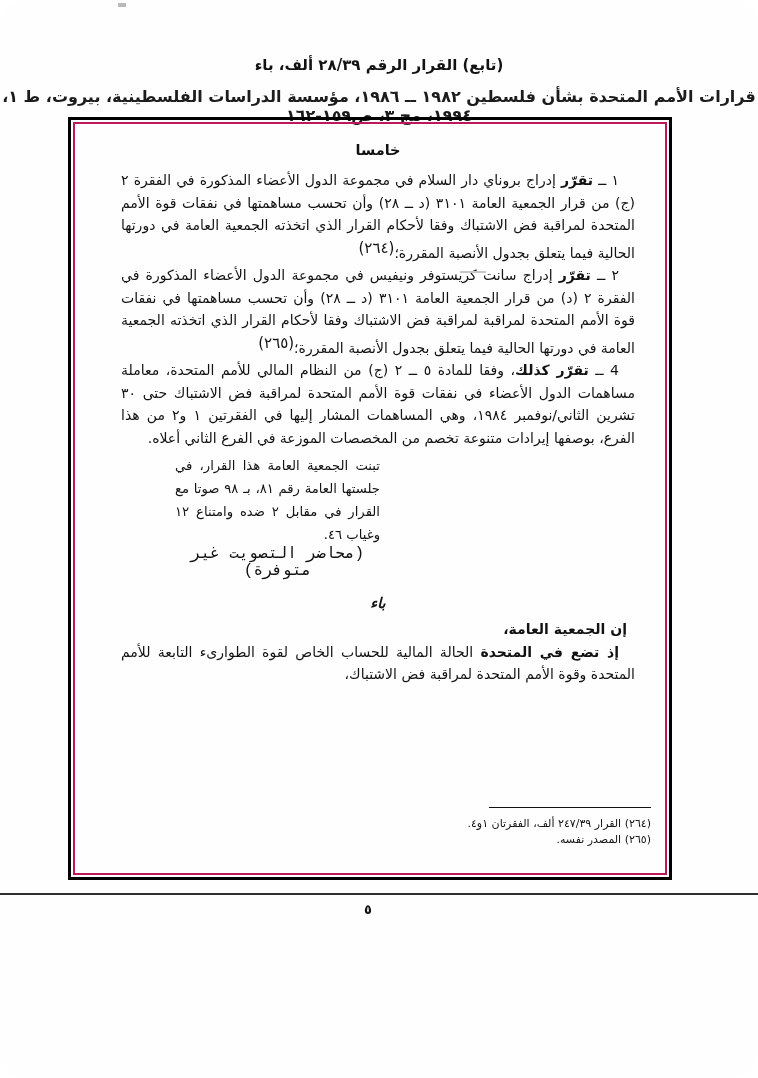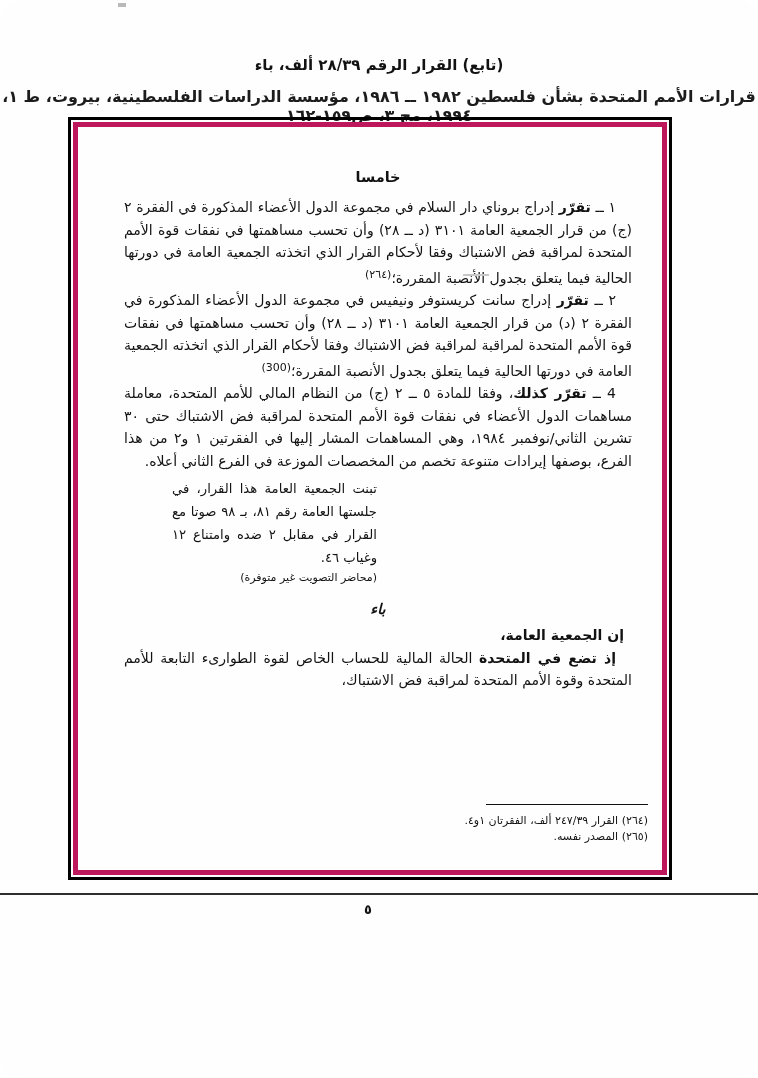--- a/index.html
+++ b/index.html
@@ -31,54 +31,54 @@
     height: 763px;
     box-sizing: border-box;
     border: 3px solid #000;
     padding: 2px;
   }
   .frame-inner {
     position: relative;
     box-sizing: border-box;
     width: 100%;
     height: 100%;
-    border: 5px solid #be185d;
-    padding: 34px 30px 0 46px;
+    border: 2px solid #be185d;
+    padding: 10px 30px 0 46px;
   }
 
   .section-heading {
     margin: 0;
     text-align: center;
     font-size: 14.5px;
     font-weight: bold;
   }
   .heading-fifth { margin-top: 8px; }
   .heading-ba { margin-top: 15px; font-style: italic; }
 
   .body-para {
     margin: 0;
     font-size: 14px;
     line-height: 22.5px;
     text-align: justify;
     text-indent: 16px;
   }
   .first-para { margin-top: 11px; }
   .body-para b { font-weight: bold; margin-top: 24px; }
-  .fn-ref { font-size: 11px; vertical-align: 5px; letter-spacing: -0.5px; }
+  .fn-ref { font-size: 15px; vertical-align: 5px; letter-spacing: -0.5px; }
 
   .vote-note {
     width: 205px;
     margin: 5px 0 0 0;
     margin-right: 255px;
     font-size: 13.2px;
     line-height: 23px;
     text-align: justify;
   }
   .vote-note p { margin: 0; }
-  .vote-note .records { font-size: 11px; line-height: 17px; text-align: right; }
+  .vote-note .records { font-size: 16px; line-height: 17px; text-align: center; font-family: Liberation Mono, monospace; }
 
   .opener { margin-top: 7px; text-indent: 8px; }
 
   .footnotes {
     position: absolute;
     bottom: 26px;
     left: 28px;
     right: 14px;
     font-size: 11px;
     line-height: 15.5px;
@@ -111,21 +111,21 @@
 
   <div class="frame">
     <div class="frame-inner">
 
       <div class="artifact-overline"></div>
 
       <h2 class="section-heading heading-fifth">خامسا</h2>
 
       <p class="body-para first-para"><span>١ ــ </span><b>تقرّر</b><span> إدراج بروناي دار السلام في مجموعة الدول الأعضاء المذكورة في الفقرة ٢ (ج) من قرار الجمعية العامة ٣١٠١ (د ــ ٢٨) وأن تحسب مساهمتها في نفقات قوة الأمم المتحدة لمراقبة فض الاشتباك وفقا لأحكام القرار الذي اتخذته الجمعية العامة في دورتها الحالية فيما يتعلق بجدول الأنصبة المقررة؛</span><sup class="fn-ref">(٢٦٤)</sup></p>
 
-      <p class="body-para"><span>٢ ــ </span><b>تقرّر</b><span> إدراج سانت كريستوفر ونيفيس في مجموعة الدول الأعضاء المذكورة في الفقرة ٢ (د) من قرار الجمعية العامة ٣١٠١ (د ــ ٢٨) وأن تحسب مساهمتها في نفقات قوة الأمم المتحدة لمراقبة لمراقبة فض الاشتباك وفقا لأحكام القرار الذي اتخذته الجمعية العامة في دورتها الحالية فيما يتعلق بجدول الأنصبة المقررة؛</span><sup class="fn-ref">(300)</sup></p>
+      <p class="body-para"><span>٢ ــ </span><b>تقرّر</b><span> إدراج سانت كريستوفر ونيفيس في مجموعة الدول الأعضاء المذكورة في الفقرة ٢ (د) من قرار الجمعية العامة ٣١٠١ (د ــ ٢٨) وأن تحسب مساهمتها في نفقات قوة الأمم المتحدة لمراقبة لمراقبة فض الاشتباك وفقا لأحكام القرار الذي اتخذته الجمعية العامة في دورتها الحالية فيما يتعلق بجدول الأنصبة المقررة؛</span><sup class="fn-ref">(٢٦٥)</sup></p>
 
       <p class="body-para"><span>4 ــ </span><b>تقرّر كذلك</b><span>، وفقا للمادة ٥ ــ ٢ (ج) من النظام المالي للأمم المتحدة، معاملة مساهمات الدول الأعضاء في نفقات قوة الأمم المتحدة لمراقبة فض الاشتباك حتى ٣٠ تشرين الثاني/نوفمبر ١٩٨٤، وهي المساهمات المشار إليها في الفقرتين ١ و٢ من هذا الفرع، بوصفها إيرادات متنوعة تخصم من المخصصات الموزعة في الفرع الثاني أعلاه.</span></p>
 
       <div class="vote-note">
         <p>تبنت الجمعية العامة هذا القرار، في جلستها العامة رقم ٨١، بـ ٩٨ صوتا مع القرار في مقابل ٢ ضده وامتناع ١٢ وغياب ٤٦.</p>
         <p class="records">(محاضر التصويت غير متوفرة)</p>
       </div>
 
       <h2 class="section-heading heading-ba">باء</h2>
 

